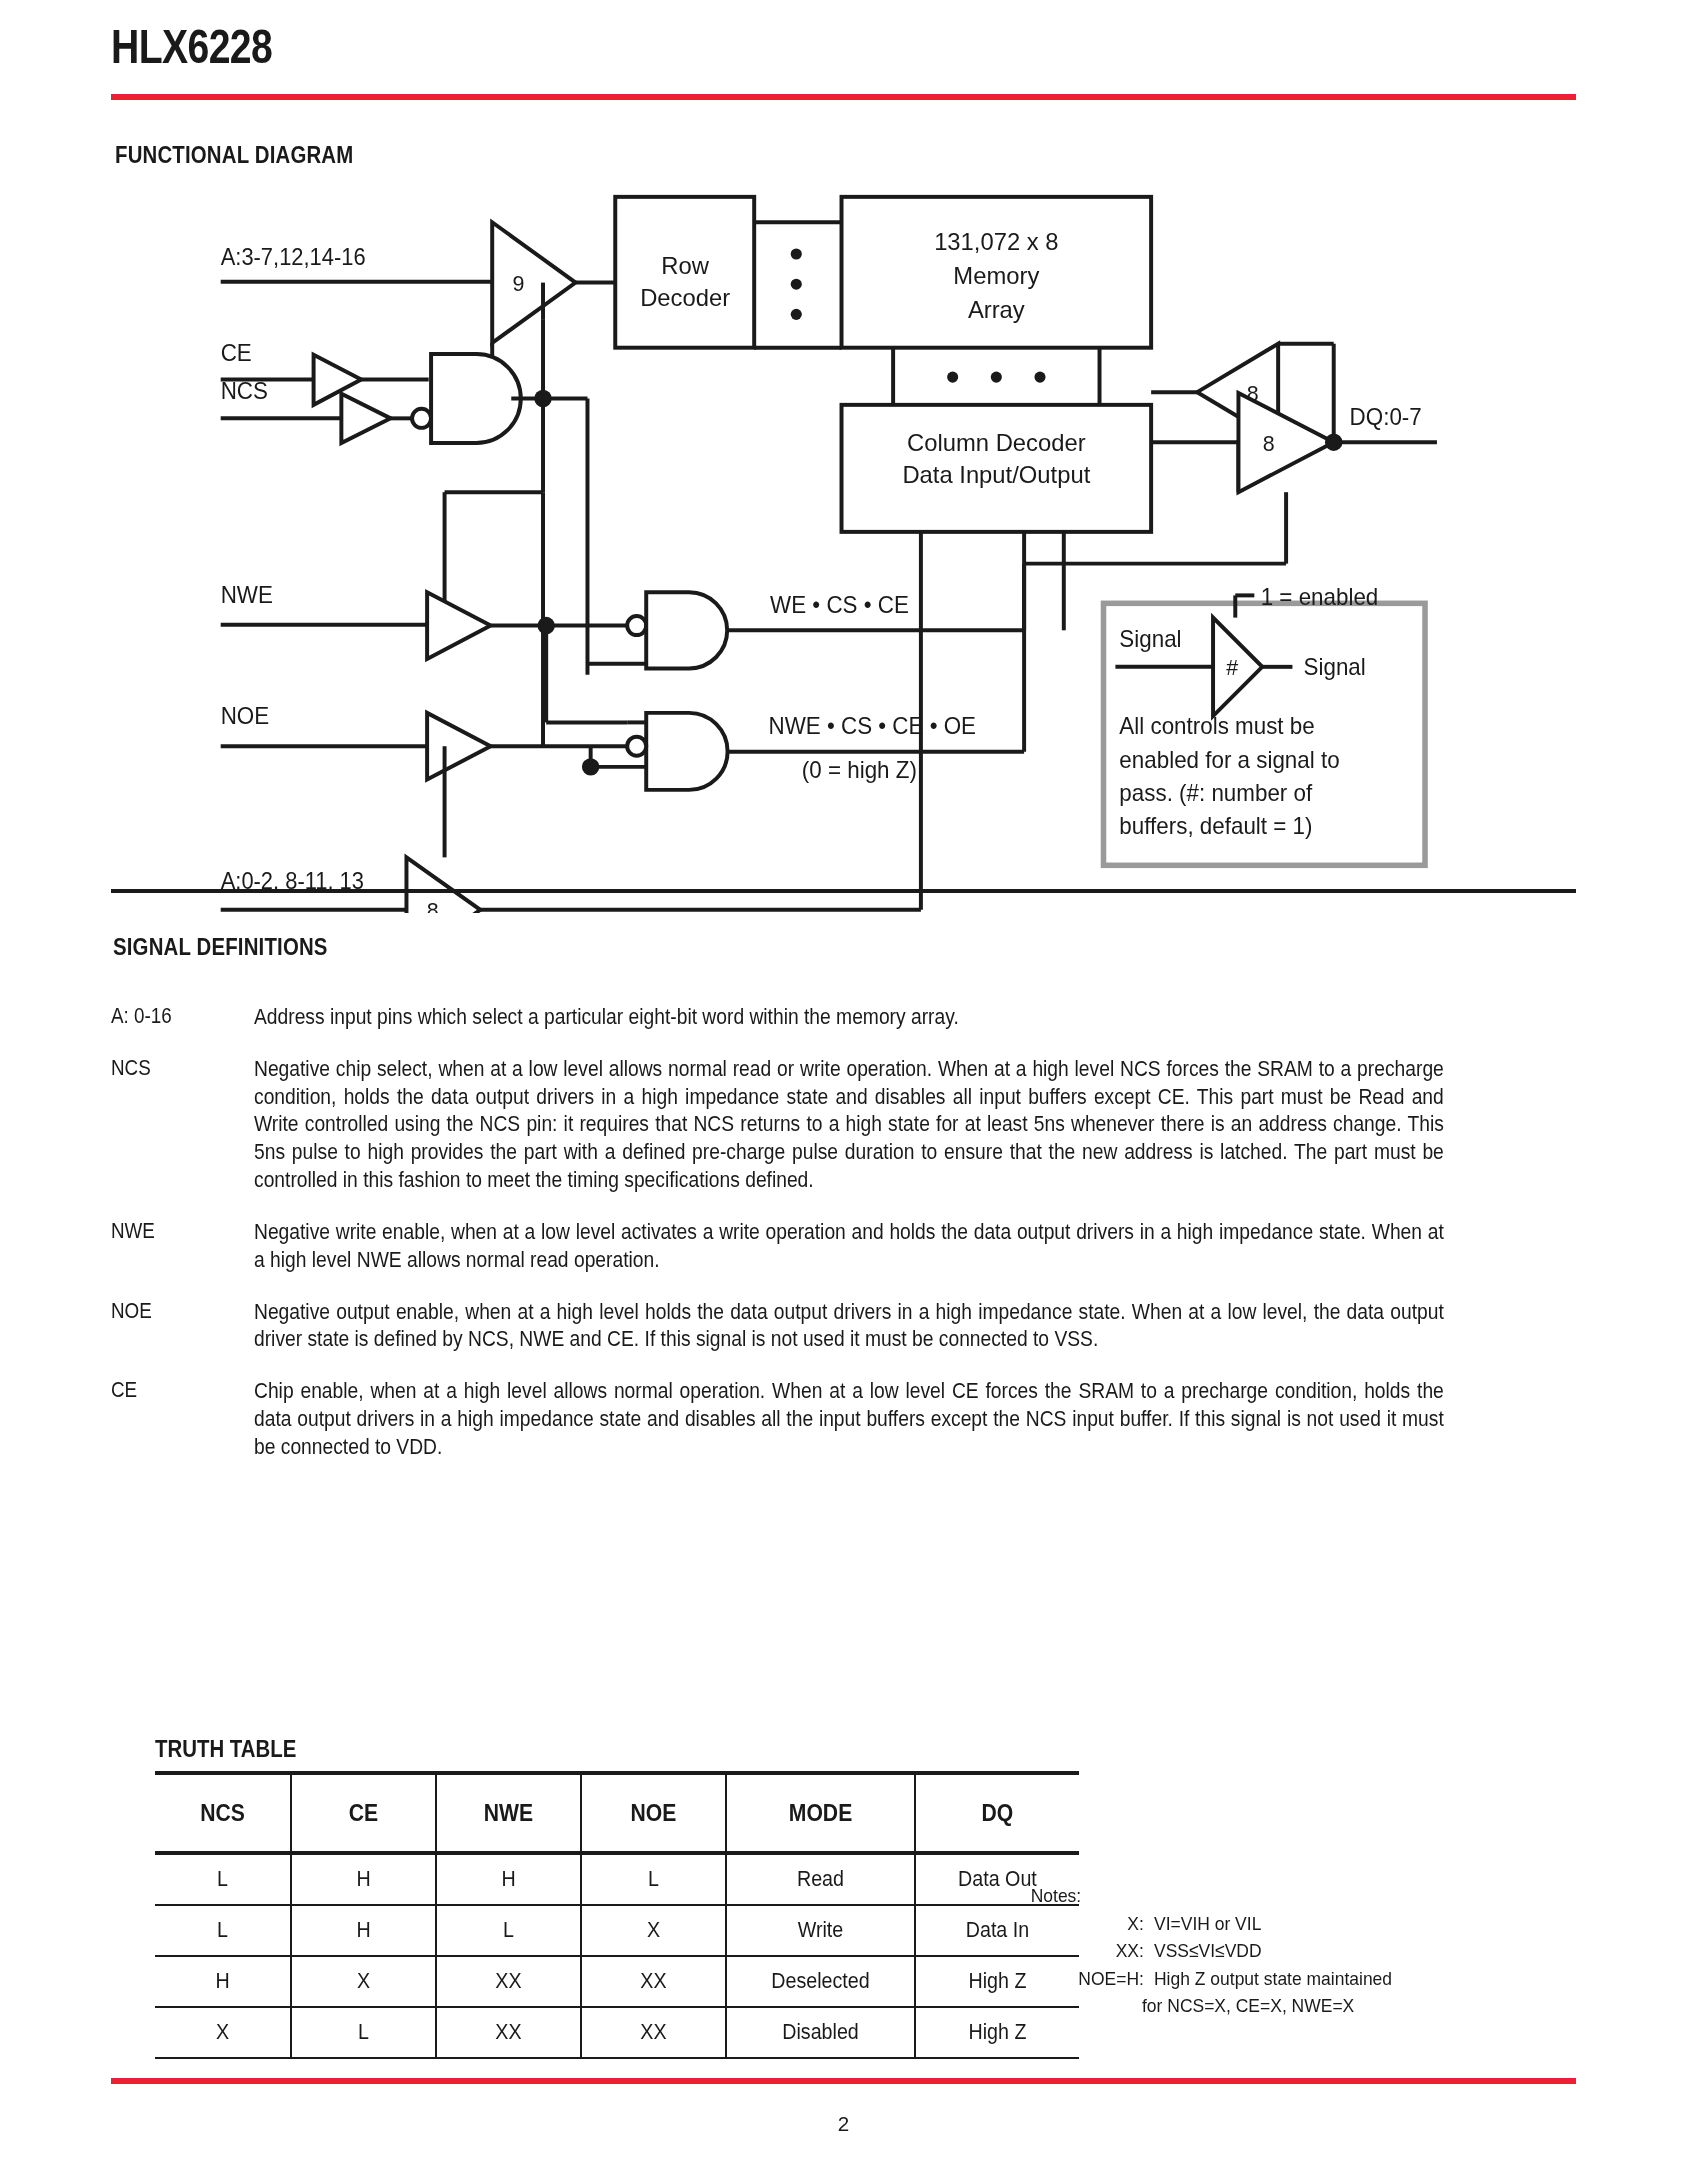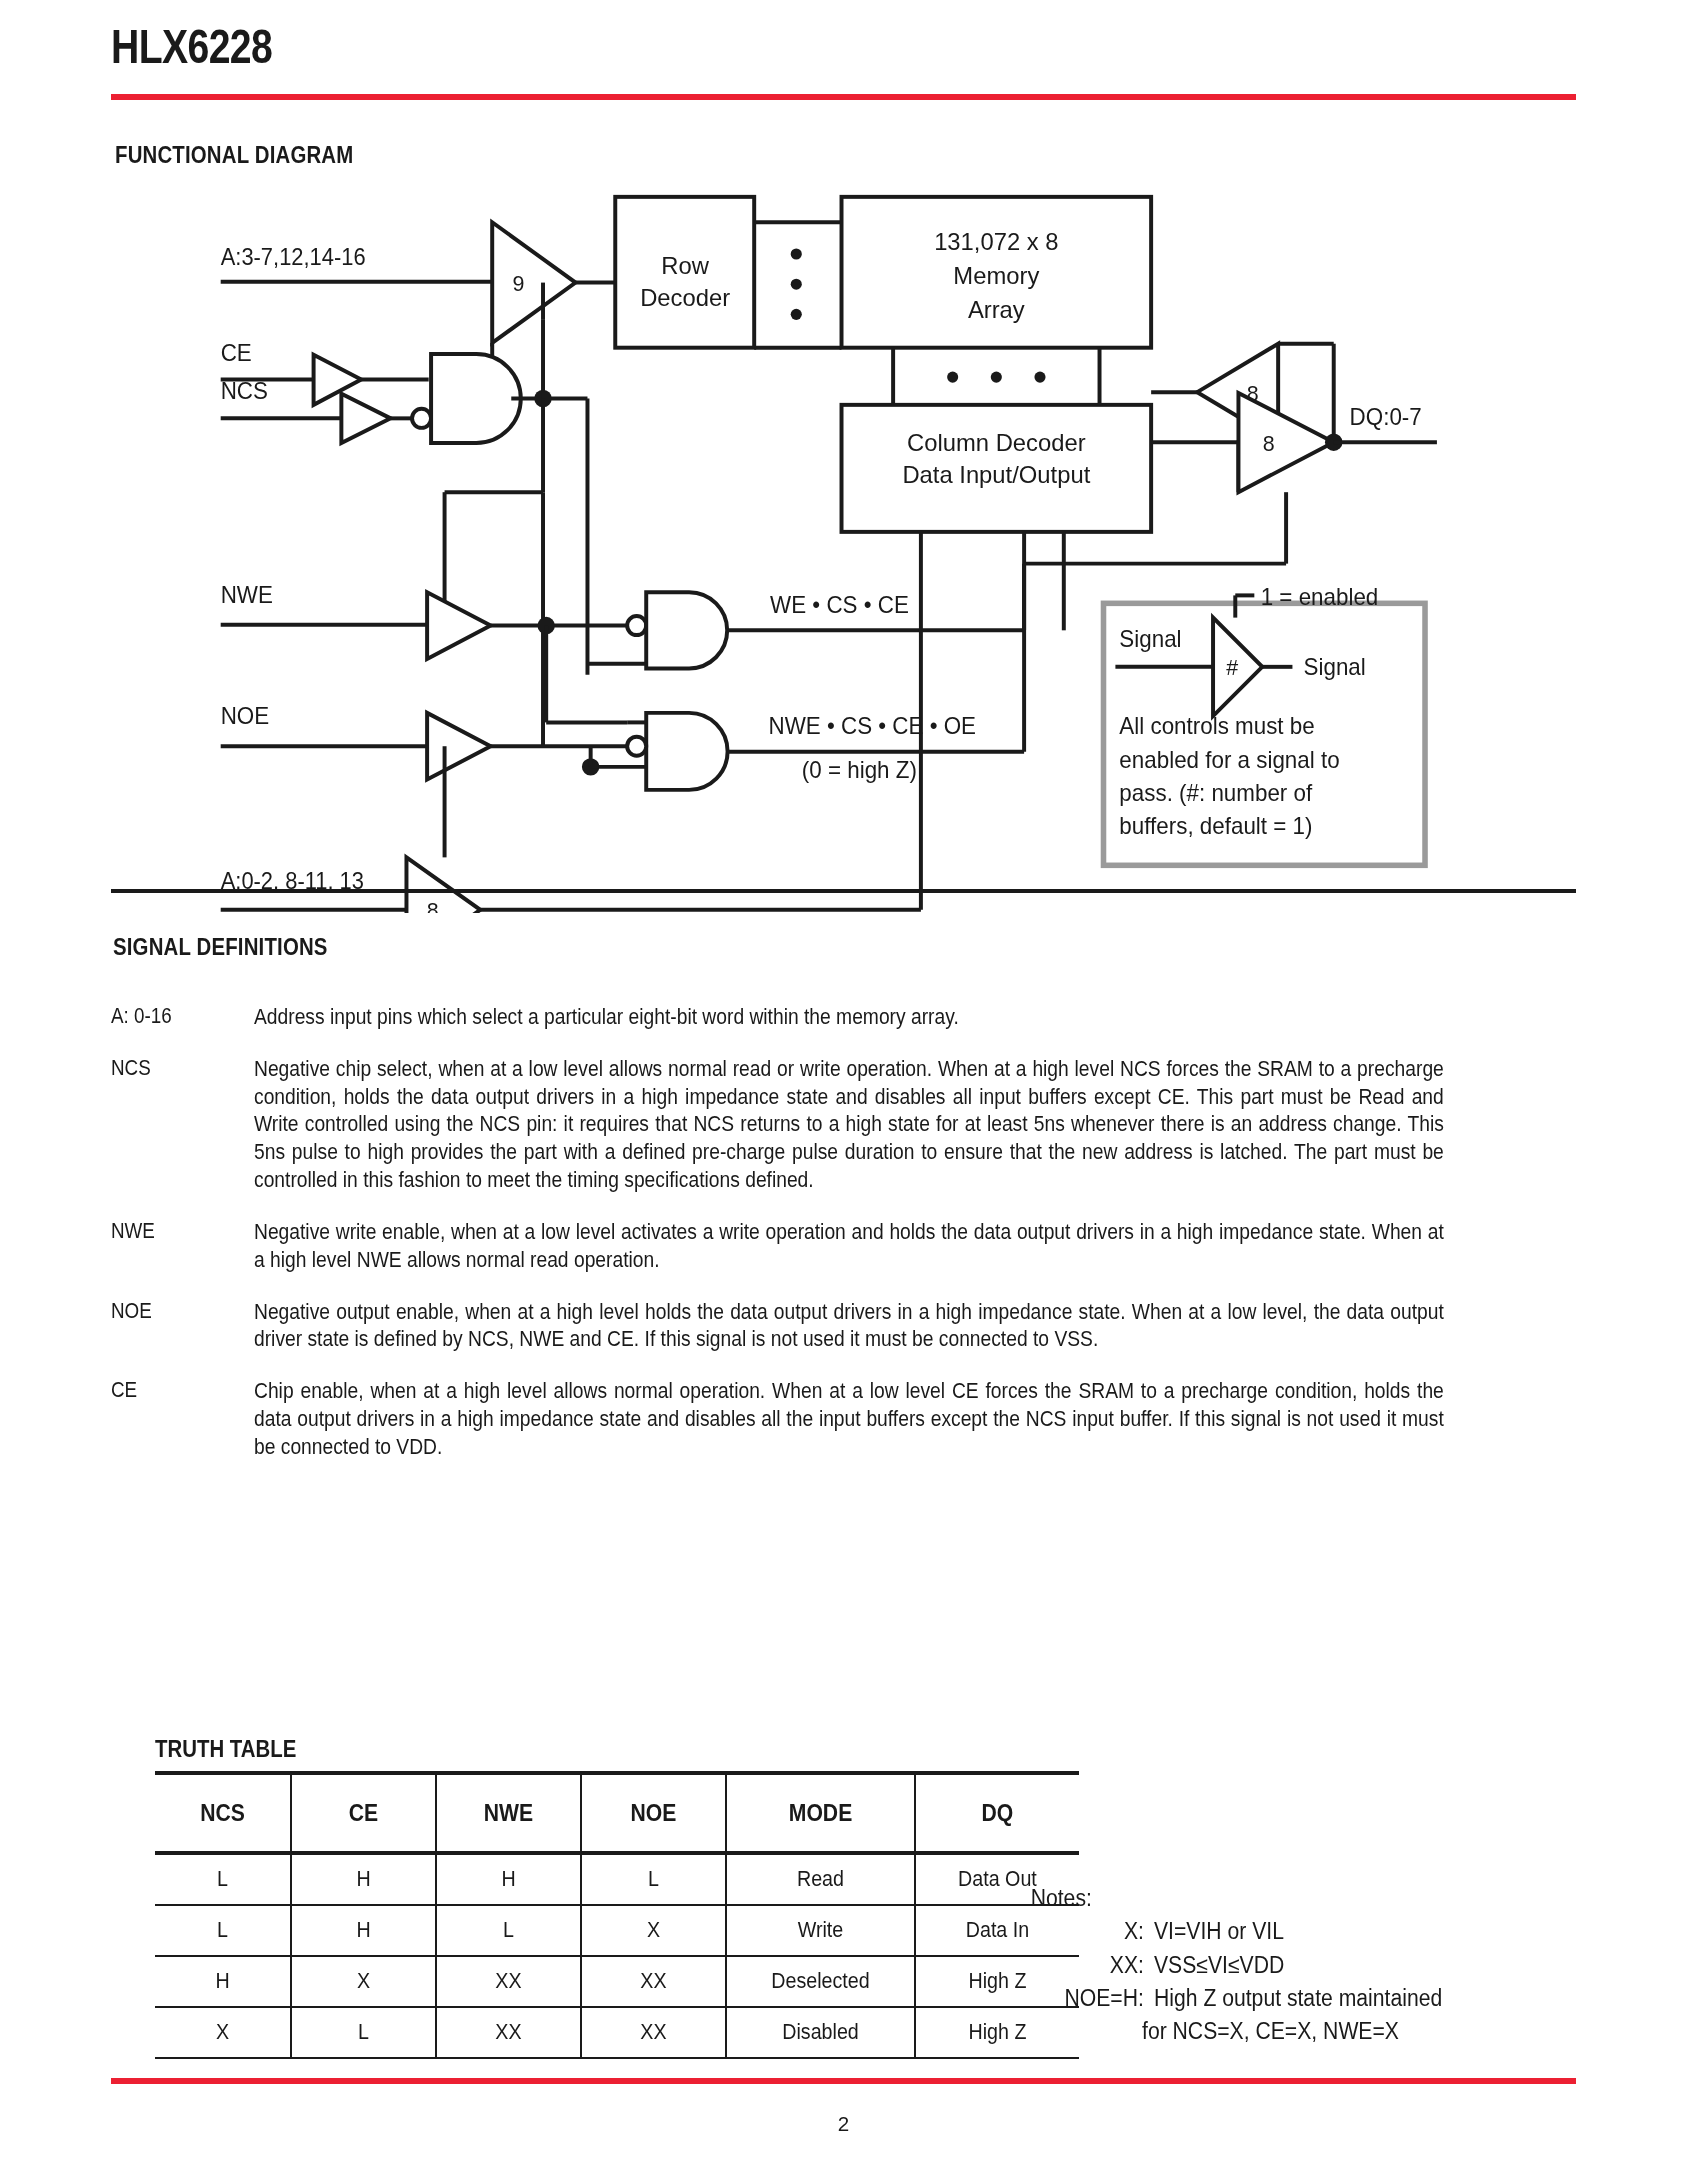--- a/index.html
+++ b/index.html
@@ -66,21 +66,21 @@
   table.tt thead th{
     font-weight:bold;height:76px;font-size:23px;
   }
   table.tt thead tr{border-top:4px solid #1a1a1a;border-bottom:4px solid #1a1a1a;}
   table.tt tbody tr{border-bottom:2.4px solid #1a1a1a;}
   table.tt tbody tr:last-child{border-bottom:2.4px solid #1a1a1a;}
   table.tt td:first-child,table.tt th:first-child{border-left:none;}
   table.tt td:last-child,table.tt th:last-child{border-right:none;}
 
   
-  #notes{position:absolute;left:1004px;top:1882px;font-size:23px;line-height:1.45;}
+  #notes{position:absolute;left:1004px;top:1882px;font-size:19px;line-height:1.45;}
   #notes .nrow{display:flex;}
   #notes .nlab{width:139px;flex:0 0 139px;text-align:right;padding-right:11px;
     transform:scaleX(.92);transform-origin:right center;}
   #notes .nval{transform:scaleX(.92);transform-origin:left center;white-space:nowrap;}
   #notes .ntitle{transform:scaleX(.92);transform-origin:left center;padding-left:29px;}
   #notes .nindent{padding-left:150px;transform:scaleX(.92);transform-origin:left center;}
 
   
   .pageno{
     position:absolute;left:0;right:0;top:2112px;text-align:center;

